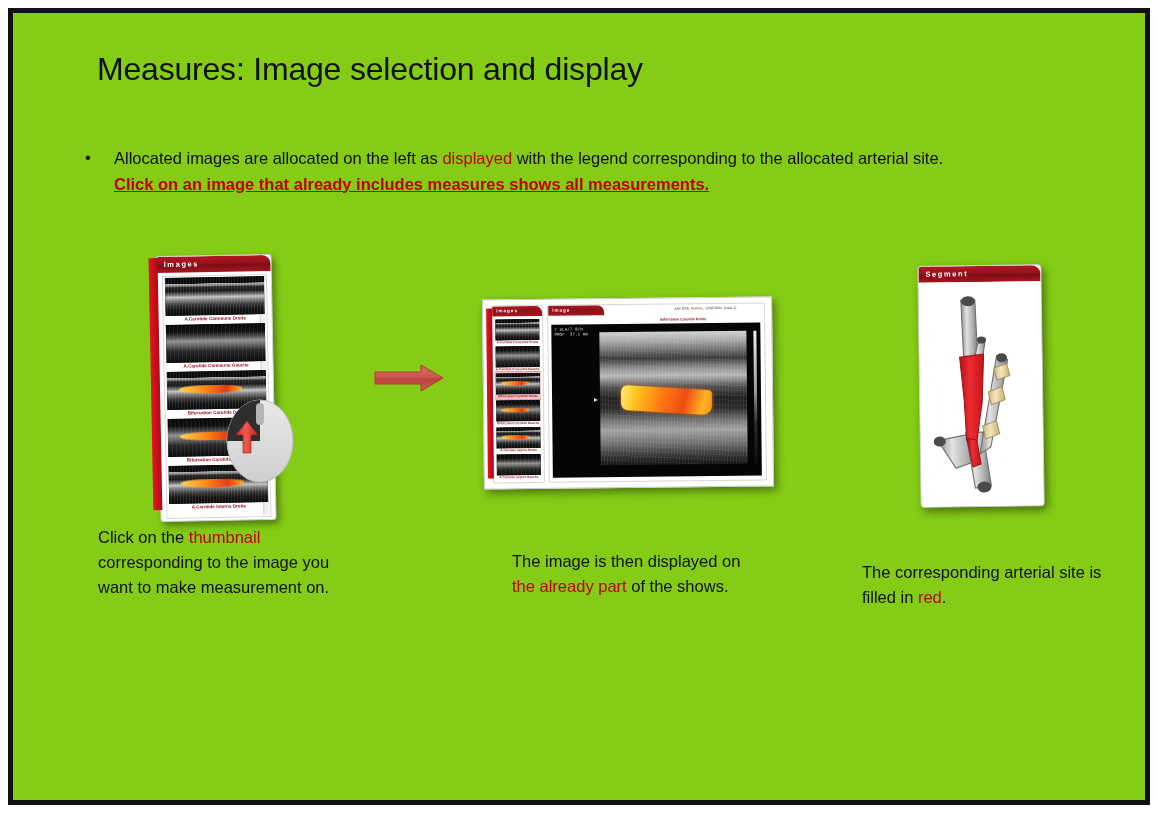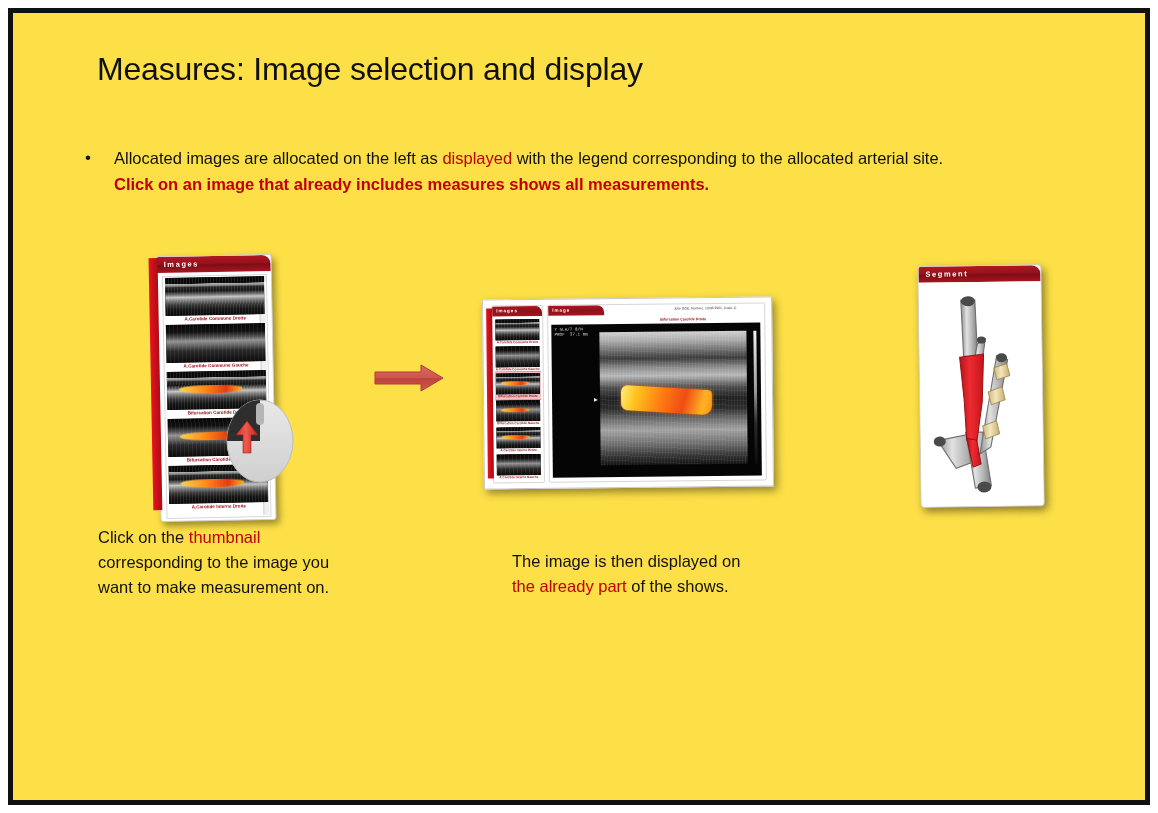--- a/index.html
+++ b/index.html
@@ -6,21 +6,21 @@
   html, body {
     width: 1158px; height: 813px;
     background: #ffffff;
     font-family: "Liberation Sans", sans-serif;
     overflow: hidden;
   }
   #slide-frame {
     position: absolute;
     left: 8px; top: 8px;
     width: 1142px; height: 797px;
-    background: #fde047;
+    background: #84cc16;
     border: 5px solid #111111;
     overflow: hidden;
   }
 
   
   #page-title {
     position: absolute;
     left: 84px; top: 38px;
     font-size: 32px;
     font-weight: 400;
@@ -39,21 +39,21 @@
     position: absolute; left: 8px; top: 3px;
     font-size: 17px; color: #101010; line-height: 1;
   }
   #bullet-block .bullet-text {
     margin-left: 37px;
     font-size: 16.5px;
     line-height: 25.5px;
     color: #101010;
   }
   .accent { color: #c00000; }
-  .accent-bold { color: #c00000; font-weight: bold; }
+  .accent-bold { color: #c00000; font-weight: bold; text-decoration: underline; }
 
   
   .panel-shell { position: absolute; }
 
   
   .mock-window {
     position: relative;
     background: #ffffff;
     border: 1px solid #cfcfcf;
     border-radius: 3px;
@@ -492,14 +492,15 @@
           <path d="M46 156 L56 158 L60 182 L52 185 Z" fill="url(#redG)" stroke="#951015" stroke-width="1"></path>
         </svg>
       </div>
     </div>
   </div>
 
   <div class="caption" id="caption-1"><span>Click on the </span><span class="accent">thumbnail</span><span> corresponding to the image you want to make measurement on.</span></div>
 
   <div class="caption" id="caption-2"><span>The image is then displayed on </span><span class="accent">the already part</span><span> of the shows.</span></div>
 
+  <div class="caption" id="caption-3"><span> The corresponding arterial site is filled in </span><span class="accent">red</span><span>.</span></div>
 
 </div>
 
 </body></html>

